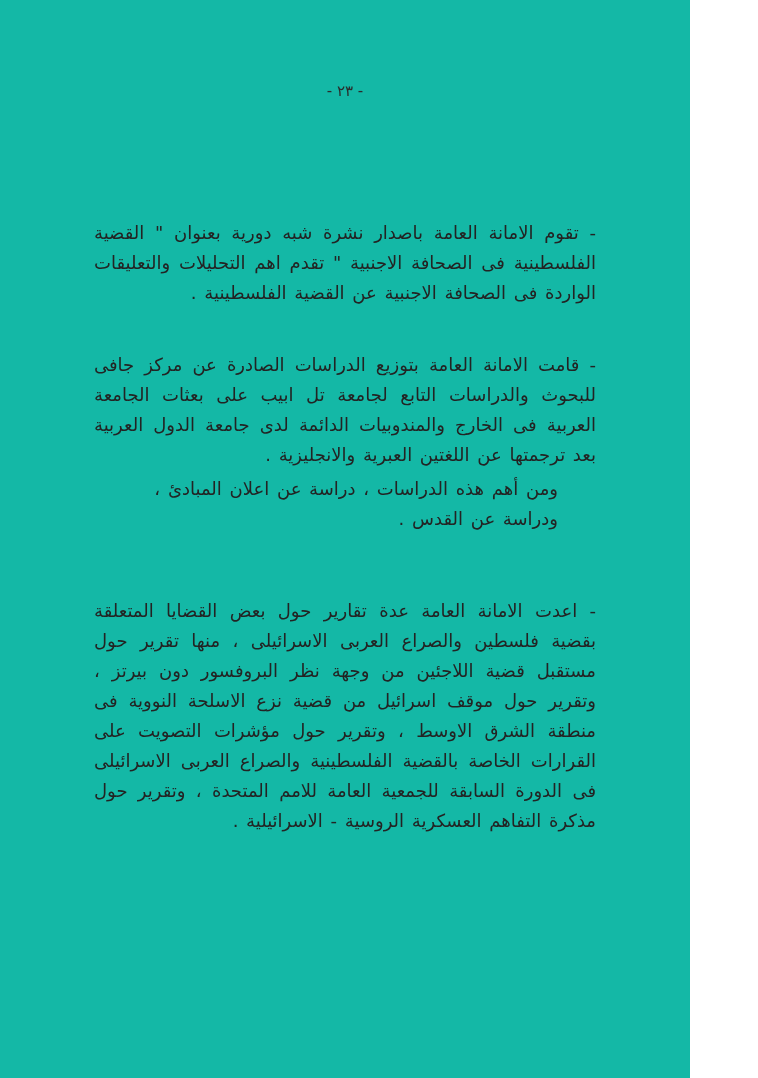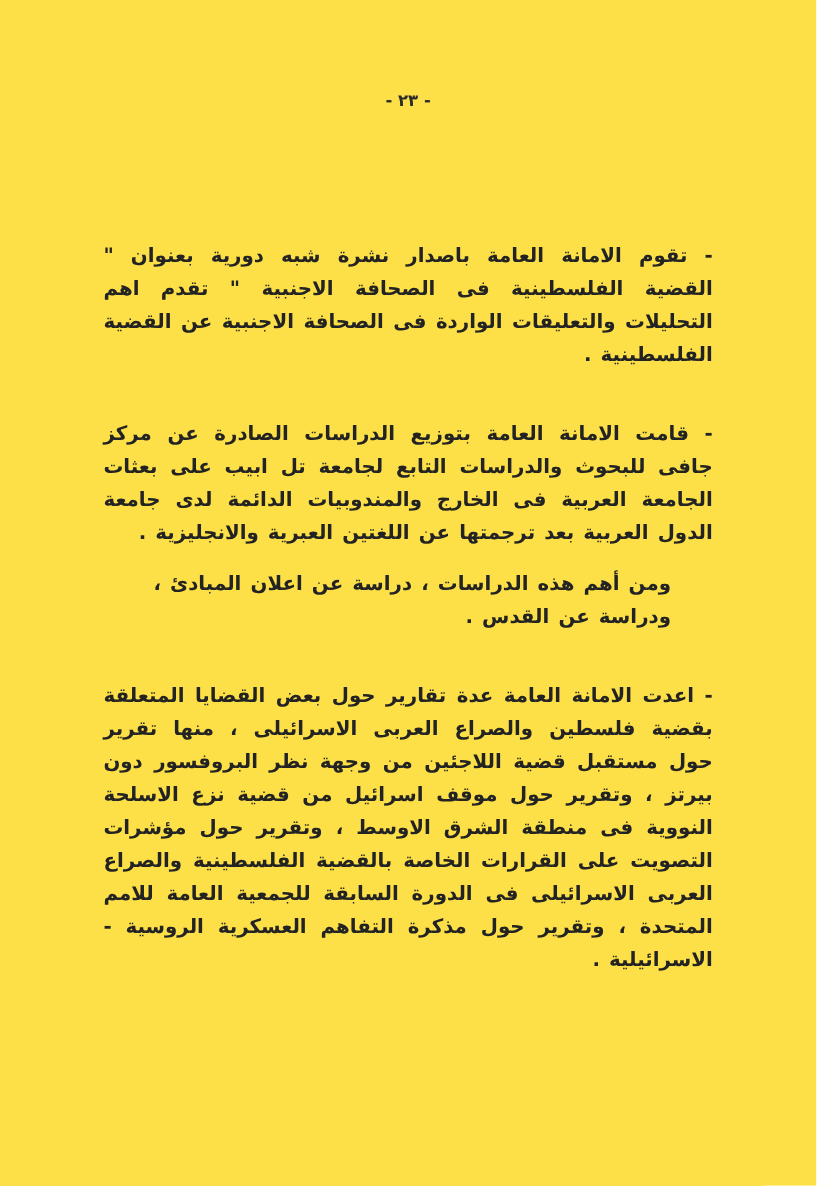--- a/index.html
+++ b/index.html
@@ -7,25 +7,24 @@
       padding: 0;
       background: #ffffff;
     }
     body {
       width: 758px;
       height: 1078px;
       font-family: "DejaVu Sans", sans-serif;
     }
     .page {
       position: relative;
-      width: 742px;
+      width: 690px;
       height: 1078px;
-      background: #fde047;
+      background: #14b8a6;
       overflow: hidden;
-      font-weight: bold;
     }
     .page-number {
       position: absolute;
       top: 82px;
       left: 0;
       right: 0;
       text-align: center;
       font-size: 15px;
       color: #2b2b2b;
       letter-spacing: 2px;
@@ -42,26 +41,26 @@
       font-size: 18px;
       line-height: 30px;
       text-align: justify;
       text-align-last: right;
     }
     .para {
       margin: 0 0 42px 0;
       word-spacing: 2px;
     }
     .para.no-gap {
-      margin-bottom: 16px;
+      margin-bottom: 4px;
     }
     .para.continuation {
       padding-right: 38px;
       text-align: right;
-      margin-bottom: 42px;
+      margin-bottom: 62px;
     }
     .para:last-child {
       margin-bottom: 0;
     }
   </style>
 </head>
 <body>
 
 <div class="page">
 

